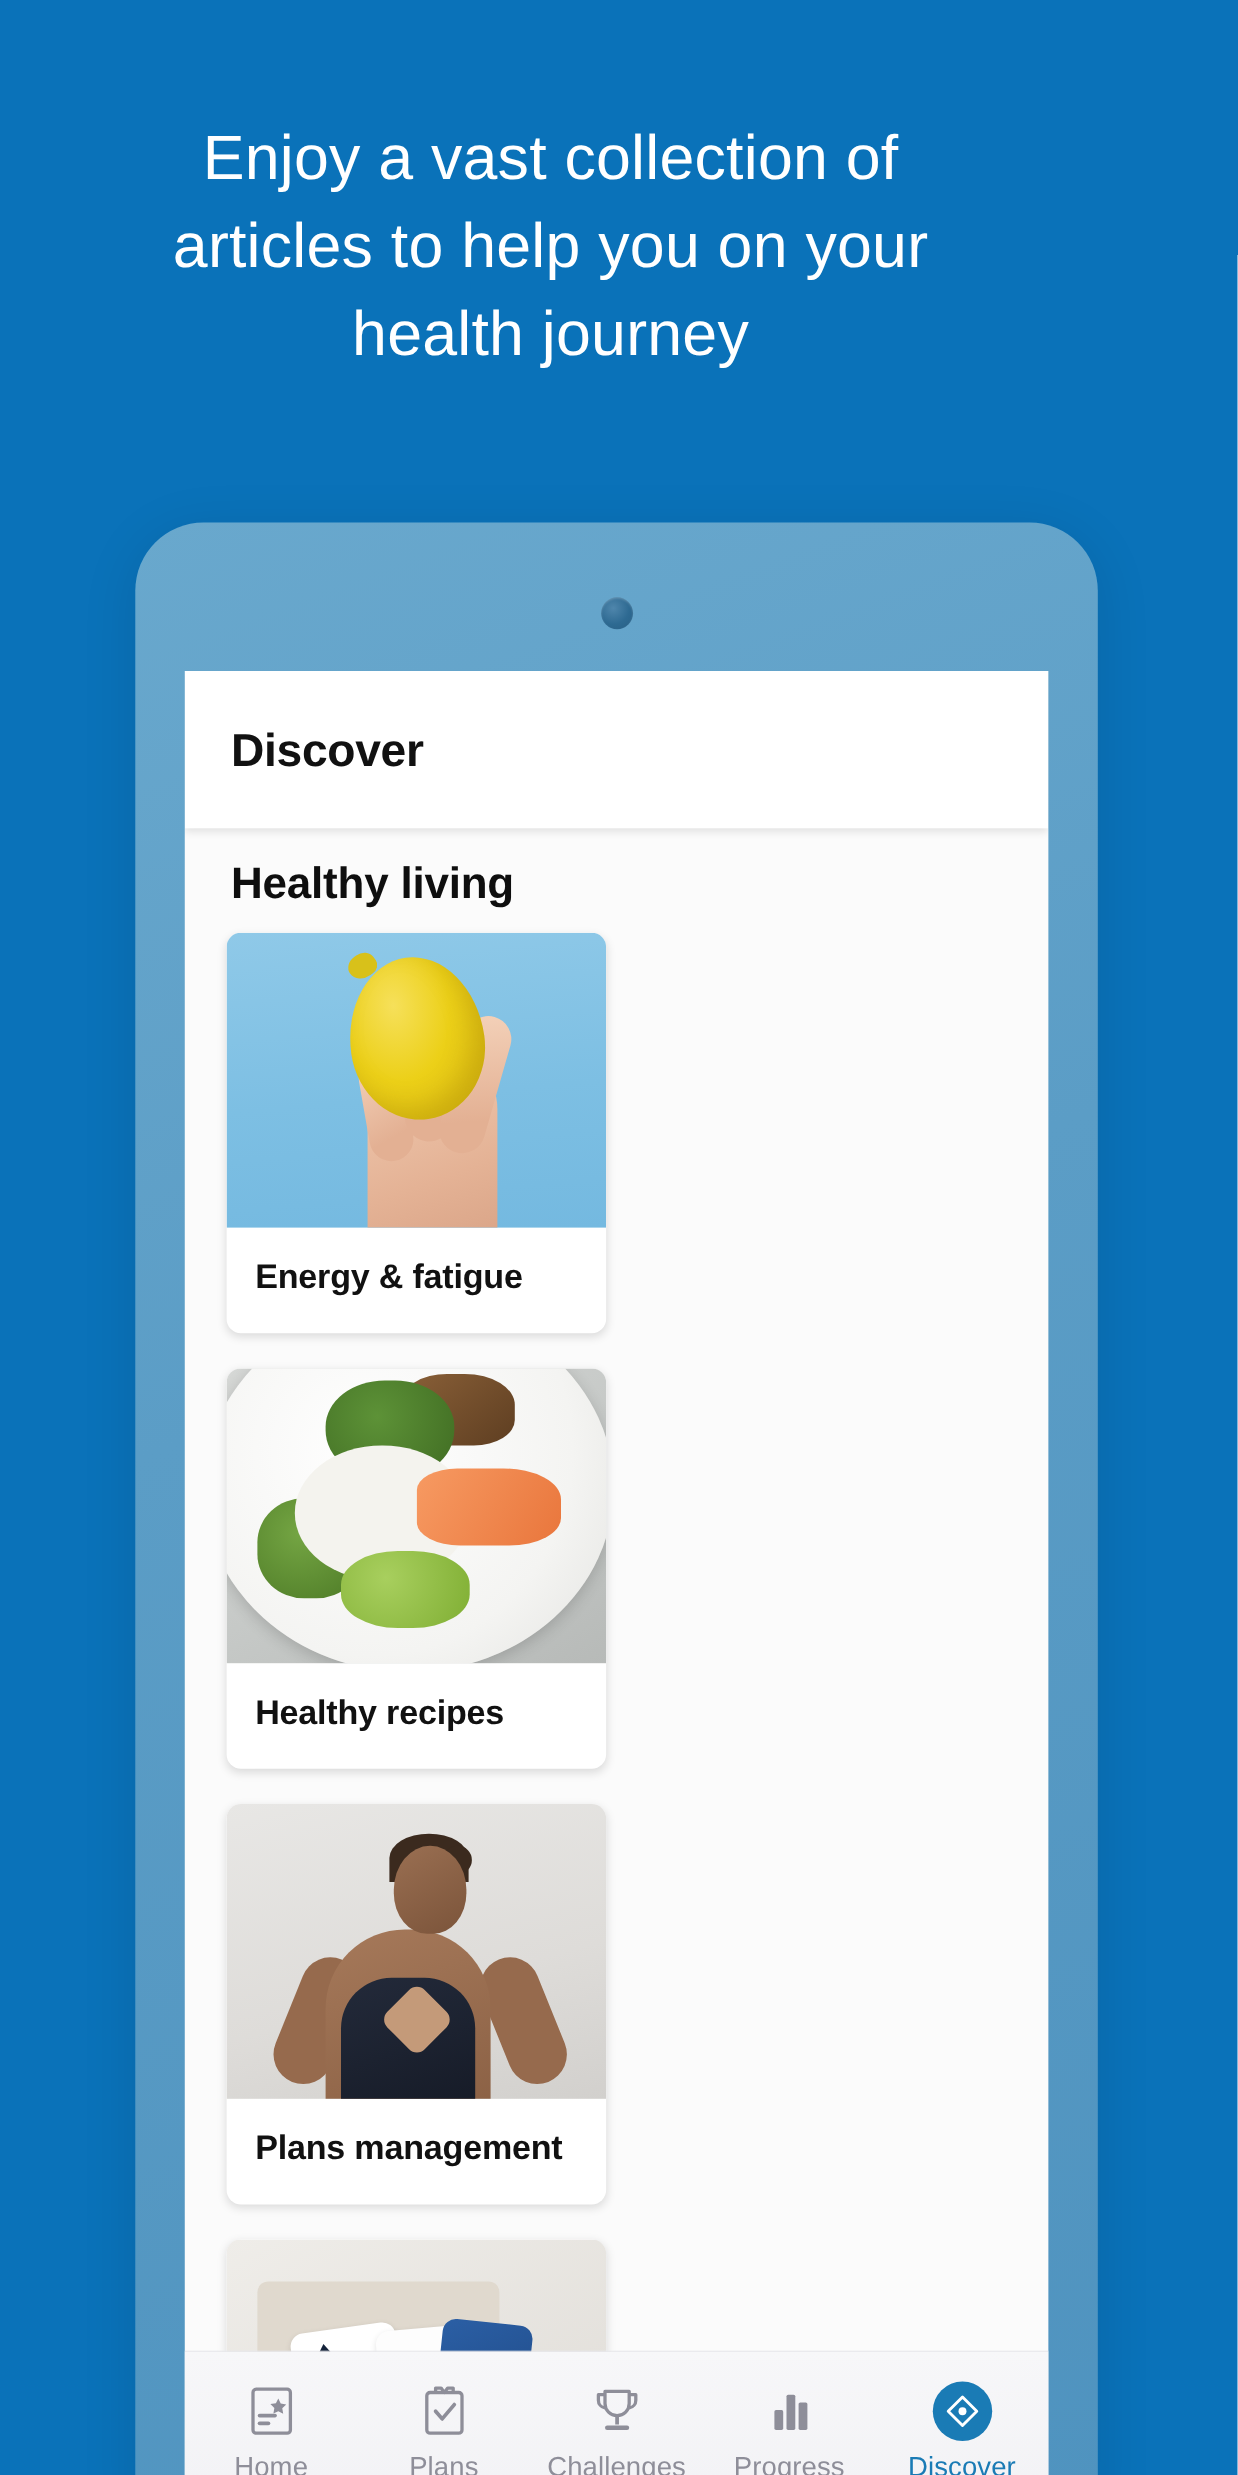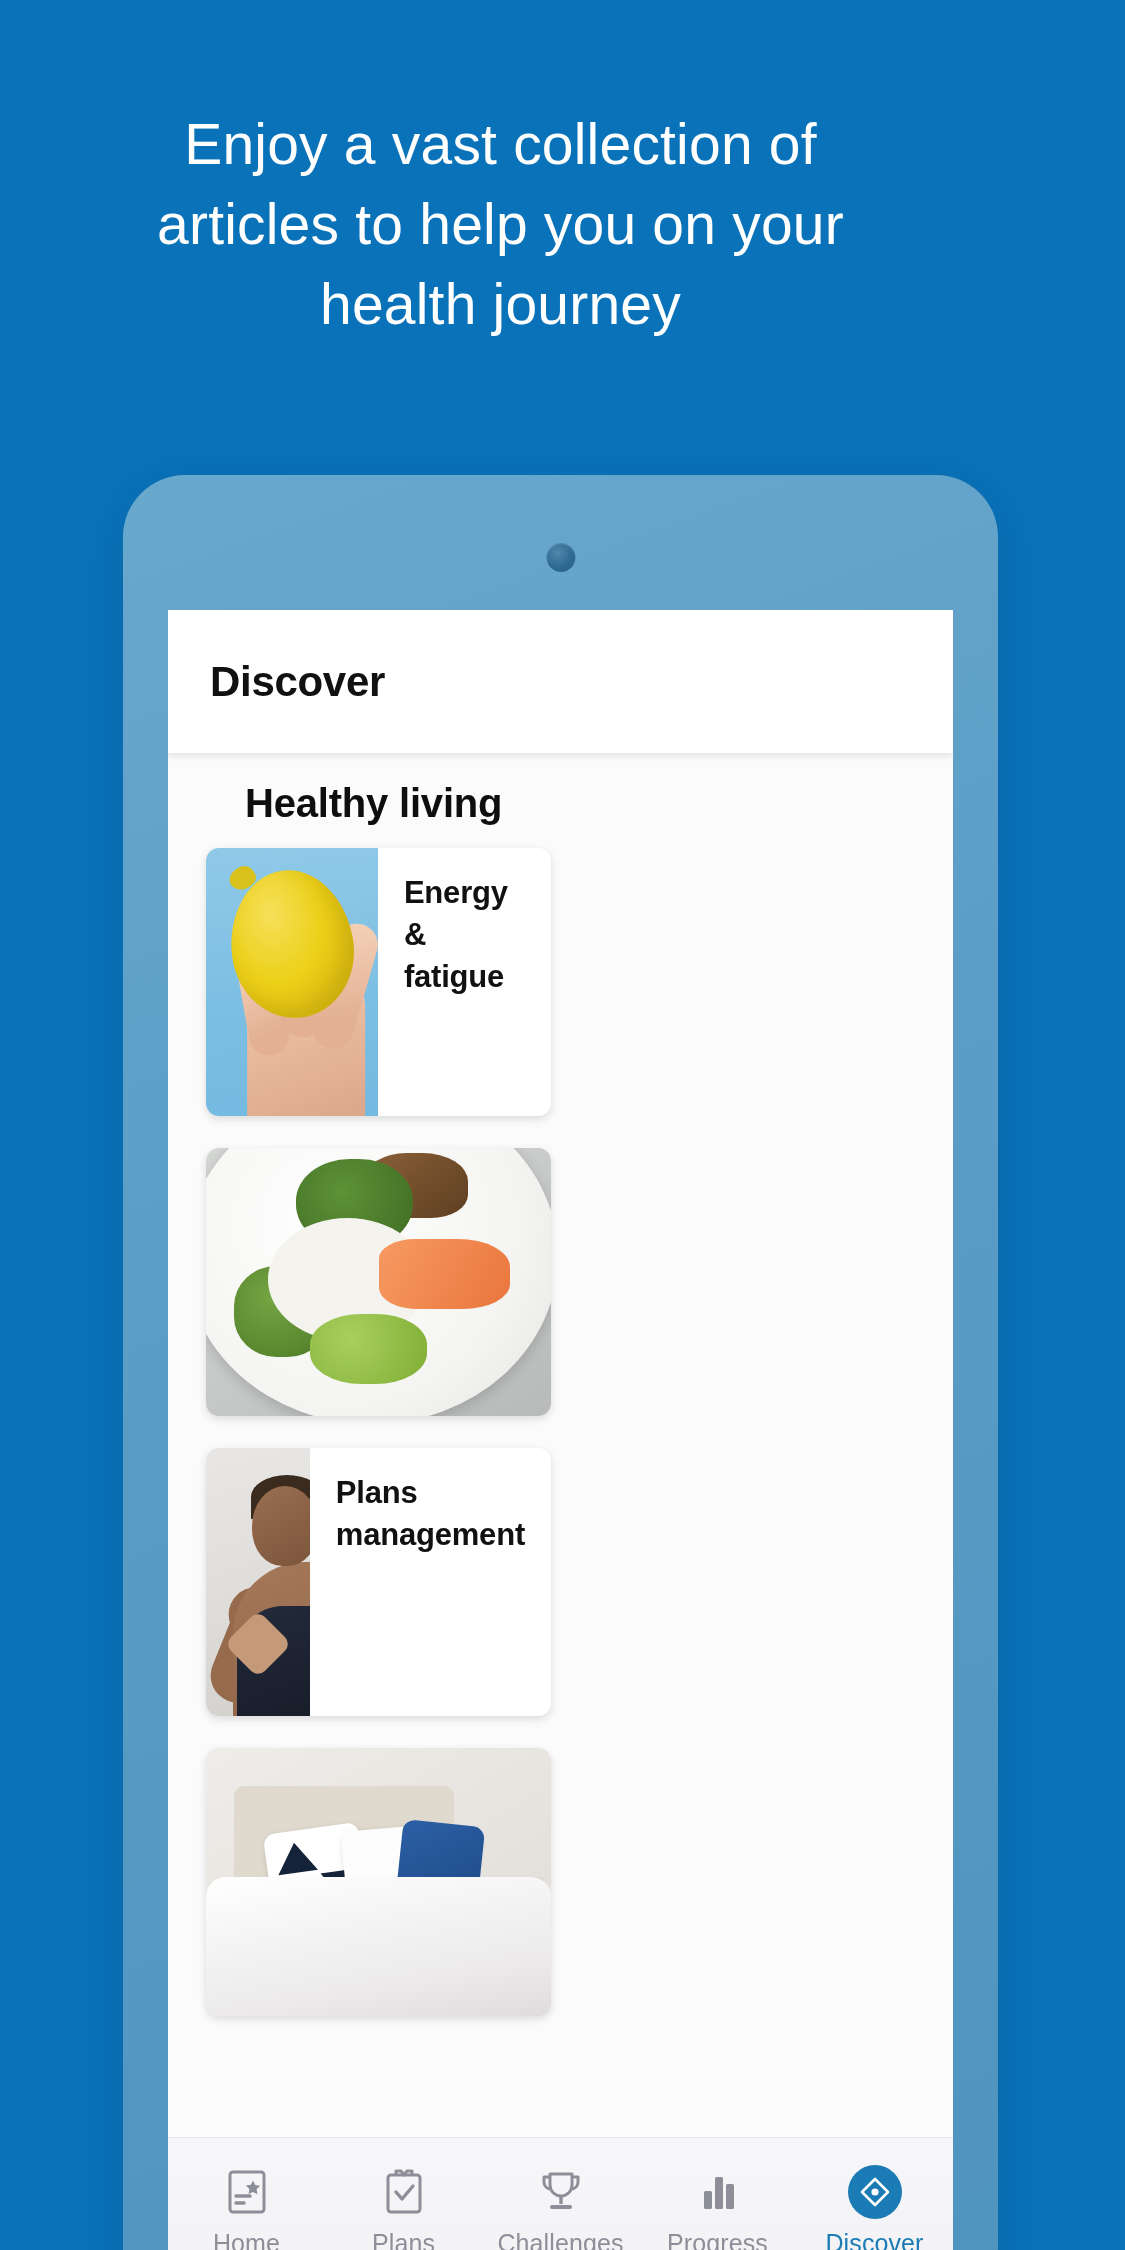--- a/index.html
+++ b/index.html
@@ -97,37 +97,36 @@
     position: relative;
     padding: 0 38px;
   }
 
   .section-title {
     font-size: 40px;
     font-weight: 700;
     color: #0e0e0e;
     letter-spacing: -0.2px;
     padding: 28px 4px 22px 4px;
-    margin-left: 35px;
   }
 
   .card-grid {
     display: flex;
     flex-wrap: wrap;
     gap: 32px 24px;
   }
 
   .card {
     width: 345px;
     background: #ffffff;
     border-radius: 13px;
     box-shadow: 0 3px 9px rgba(0,0,0,0.13);
     overflow: hidden;
     display: flex;
-    flex-direction: row;
+    flex-direction: column;
   }
 
   .card-thumb {
     width: 100%;
     height: 268px;
     position: relative;
     overflow: hidden;
   }
 
   .card-label {
@@ -271,20 +270,21 @@
         <div class="card">
           <div class="card-thumb img-bowl">
             <div class="plate"></div>
             <div class="seg mush"></div>
               <div class="seg broccoli"></div>
             <div class="seg greens"></div>
               <div class="seg rice"></div>
             <div class="seg salmon"></div>
               <div class="seg edamame"></div>
           </div>
+          <div class="card-label">Healthy recipes</div>
         </div>
 
         <div class="card">
           <div class="card-thumb img-yoga">
             <div class="arm-l"></div>
               <div class="arm-r"></div>
             <div class="torso"></div>
               <div class="top"></div>
             <div class="hair"></div>
               <div class="bun"></div>

